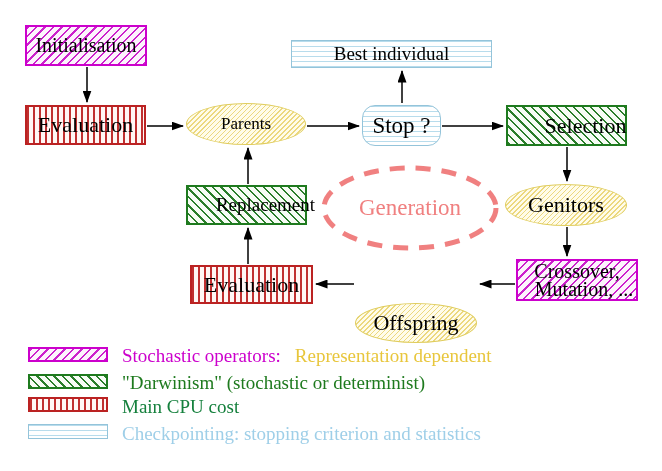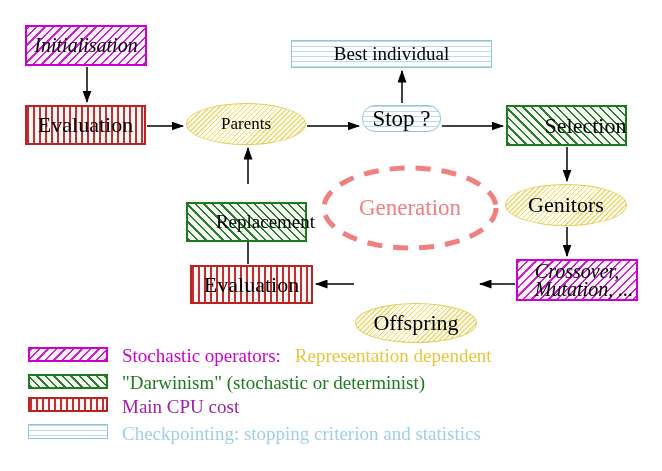--- a/index.html
+++ b/index.html
@@ -18,21 +18,20 @@
     box-sizing:border-box;
     color:#000000;
     white-space:nowrap;
     text-align:center;
   }
 
   
   .hatch-magenta{
     border:2px solid #cc00cc;
     background:repeating-linear-gradient(135deg,#cc22cc 0,#cc22cc 1.5px,#fdf3fd 1.5px,#fdf3fd 6px);
-    font-style:italic;
   }
   .hatch-green{
     border:2px solid #1e7a1e;
     background:repeating-linear-gradient(45deg,#2a7d2a 0,#2a7d2a 1.5px,#f7fcf5 1.5px,#f7fcf5 6px);
     padding-left:38px;
   }
   .stripe-red{
     border:2px solid #bb2222;
     background:repeating-linear-gradient(90deg,#c03030 0,#c03030 1.6px,#fff7f5 1.6px,#fff7f5 6px);
   }
@@ -44,23 +43,23 @@
     border:1.5px solid #e0cd5e;
     background:repeating-linear-gradient(135deg,#ecd87e 0,#ecd87e 1px,#fffcea 1px,#fffcea 3.5px);
   }
   .ellipse{border-radius:50%;}
 
   
   #n-init        {left:25px; top:25px;  width:122px; height:41px; font-size:20px;}
   #n-eval-top    {left:25px; top:105px; width:121px; height:40px; font-size:22px;}
   #n-parents     {left:186px;top:103px; width:120px; height:42px; font-size:17px;}
   #n-best        {left:291px;top:40px;  width:201px; height:28px; font-size:19px;}
-  #n-stop        {left:362px;top:105px; width:79px;  height:27px; font-size:23px; border-radius:13px;}
+  #n-stop        {left:362px;top:105px; width:79px;  height:41px; font-size:23px; border-radius:13px;}
   #n-selection   {left:506px;top:105px; width:121px; height:41px; font-size:22px;}
-  #n-replacement {left:186px;top:202px; width:121px; height:40px; font-size:19px;}
+  #n-replacement {left:186px;top:185px; width:121px; height:40px; font-size:19px;}
   #n-genitors    {left:505px;top:184px; width:122px; height:42px; font-size:22px;}
   #n-crossover   {left:516px;top:259px; width:122px; height:42px; font-size:20px; line-height:18px; flex-direction:column;}
   #n-crossover .l2{padding-left:14px;}
   #n-offspring   {left:355px;top:264px; width:122px; height:40px; font-size:22px;margin-top:39px;}
   #n-eval-bot    {left:190px;top:265px; width:123px; height:39px; font-size:22px;}
 
   #n-generation{
     position:absolute;left:324px;top:168px;width:172px;height:80px;
     display:flex;align-items:center;justify-content:center;
     color:#f08080;font-size:23px;
@@ -72,21 +71,21 @@
   #sw-green  {top:374px;}
   #sw-red    {top:397px;}
   #sw-cyan   {top:424px;}
   .legend-text{
     position:absolute;left:122px;
     font-size:19px;white-space:nowrap;
   }
   #lt-1{top:345px;color:#cc00cc;}
   #lt-1 .secondary{color:#e8c63c;margin-left:14px;}
   #lt-2{top:372px;color:#1e7a1e;}
-  #lt-3{top:396px;color:#a21caf;}
+  #lt-3{top:396px;color:#15803d;}
   #lt-4{top:423px;color:#9fcfe8;}
 </style>
 </head>
 <body>
 
 <div id="canvas">
 
   <svg id="wires" viewBox="0 0 662 471">
     <defs>
       <marker id="arr" markerUnits="userSpaceOnUse" markerWidth="13" markerHeight="9" refX="11.5" refY="4.5" orient="auto">

